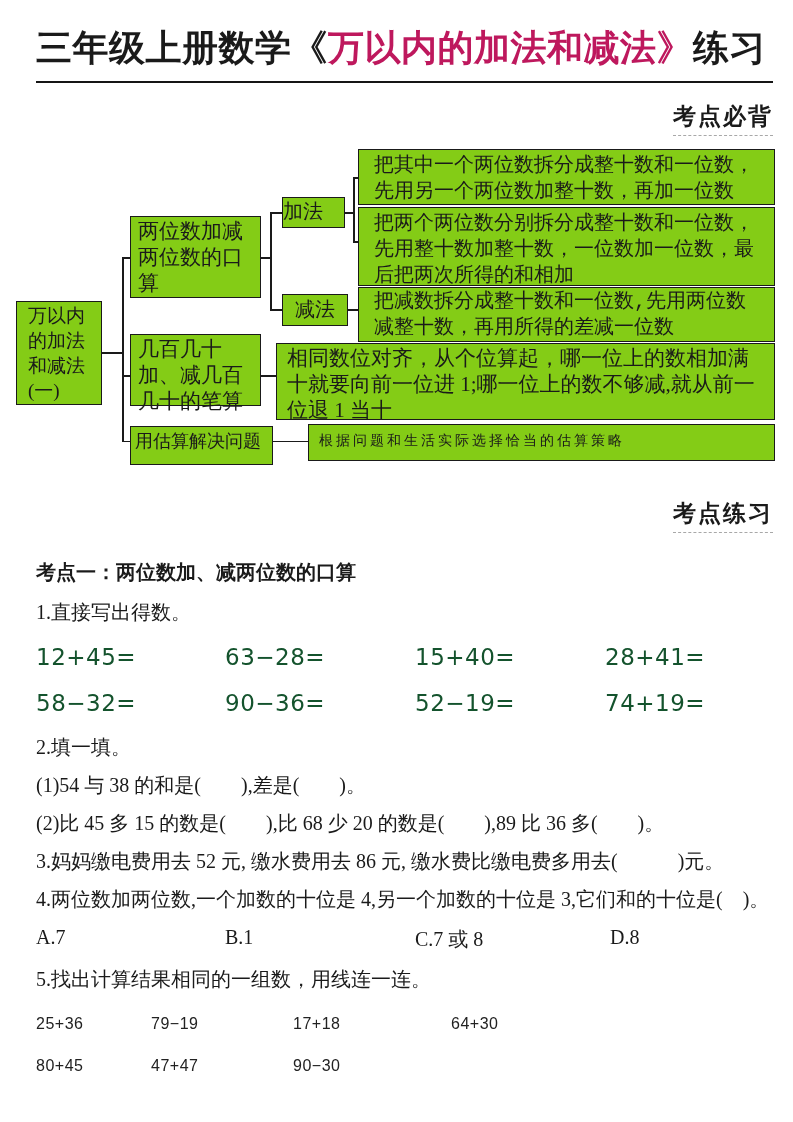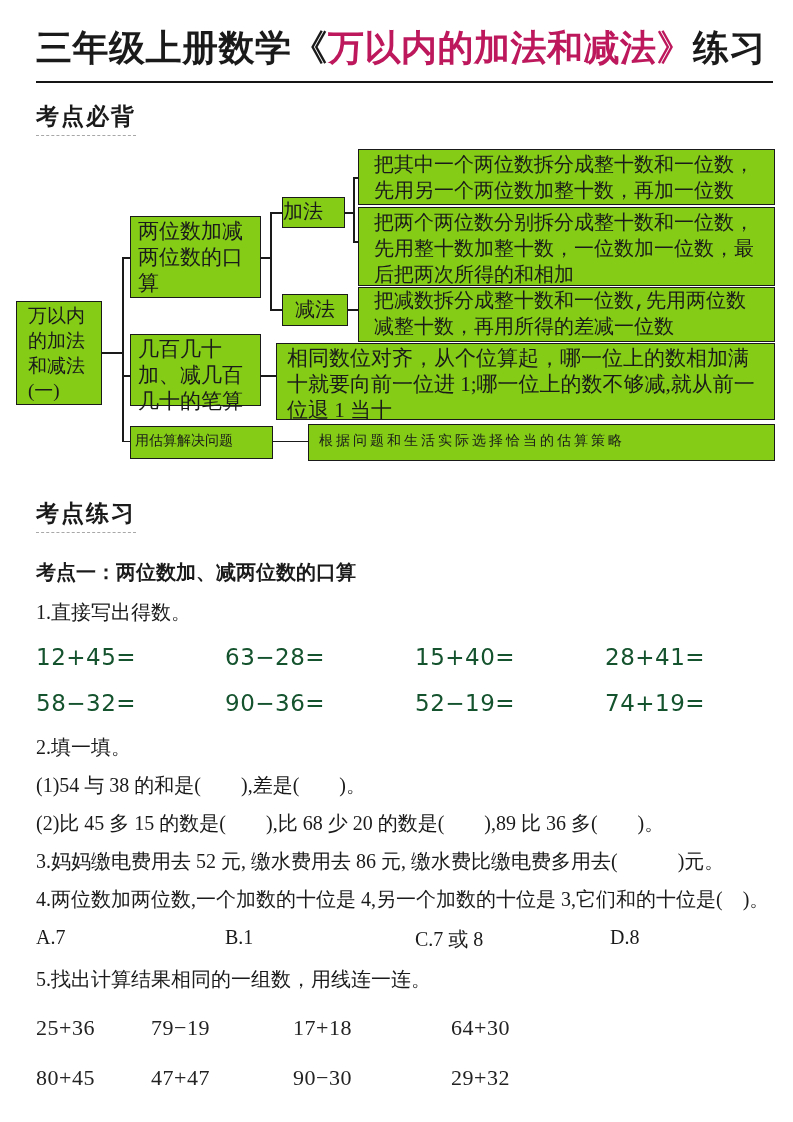--- a/index.html
+++ b/index.html
@@ -10,54 +10,54 @@
   }
   .content{padding:0 20px 0 36px;}
   
   .title{
     margin:26px 0 0 0;font-size:36px;font-weight:bold;line-height:1.25;
     white-space:nowrap;letter-spacing:0.5px;
   }
   .title .red{color:#be185d;}
   .title-rule{border:none;border-top:2px solid #151515;margin:10px 0 0 0;}
   
-  .section-heading{text-align:left;margin:18px 0 0 0;}
+  .section-heading{text-align:right;margin:18px 0 0 0;}
   .section-heading span{
     display:inline-block;font-size:23px;font-weight:bold;
     padding-bottom:3px;border-bottom:1px dashed #a8a8a8;letter-spacing:2px;
   }
   
   .diagram{
     position:relative;height:322px;width:793px;margin:10px 0 0 -36px;
     font-size:20px;line-height:26px;line-break:strict;
   }
   .dbox{
     position:absolute;border:1.5px solid #1a1a1a;background:#84cc16;
     box-sizing:border-box;
   }
   .ln{position:absolute;background:#1a1a1a;}
   .b-root{left:16px;top:155px;width:86px;height:104px;font-size:19px;line-height:25px;padding:1px 11px;}
   .b-oral{left:130px;top:70px;width:131px;height:82px;font-size:21px;line-height:26px;padding:1px 7px;}
   .b-written{left:130px;top:188px;width:131px;height:72px;font-size:21px;line-height:26px;padding:1px 7px;}
-  .b-estimate{left:130px;top:280px;width:143px;height:33px;font-size:14px;line-height:28px;padding:0 4px;}
+  .b-estimate{left:130px;top:280px;width:143px;height:39px;font-size:18px;line-height:28px;padding:0 4px;}
   .b-add{left:282px;top:51px;width:63px;height:31px;text-align:left;line-height:27px;}
   .b-sub{left:282px;top:148px;width:66px;height:32px;text-align:center;line-height:28px;}
   .b-n1{left:358px;top:3px;width:417px;height:56px;padding:1px 15px;}
   .b-n2{left:358px;top:61px;width:417px;height:79px;padding:1px 15px;}
   .b-n3{left:358px;top:141px;width:417px;height:55px;padding:1px 15px;font-family:Liberation Mono, monospace;}
   .b-n4{left:276px;top:197px;width:499px;height:77px;font-size:21px;padding:1px 10px;}
   .b-n5{left:308px;top:278px;width:467px;height:37px;font-size:14px;line-height:32px;padding:0 10px;letter-spacing:3px;}
   
   .topic{font-size:20px;font-weight:bold;margin:26px 0 0 0;white-space:nowrap;}
   .para{font-size:20px;line-height:23px;margin:15px 0;white-space:pre;}
   .numrow{display:grid;grid-template-columns:189px 190px 190px 1fr;margin:20px 0;}
   .numrow span{font-family:"DejaVu Sans",sans-serif;font-size:23px;letter-spacing:0.5px;color:#14532d;}
   .optrow{display:grid;grid-template-columns:189px 190px 195px 1fr;margin:15px 0;font-size:20px;white-space:pre;}
   .matchrow{display:grid;grid-template-columns:115px 142px 158px 1fr;margin:24px 0;}
-  .matchrow span{font-family:Liberation Serif, serif;font-size:22px;letter-spacing:0.5px;color:#222;}
+  .matchrow span{font-family:Liberation Sans, sans-serif;font-size:16px;letter-spacing:0.5px;color:#222;}
   .m2{margin-bottom:0;margin-top:30px;}
 </style>
 </head>
 <body>
 
 <div class="content">
 
   <h1 class="title"><span>三年级上册数学《</span><span class="red">万以内的加法和减法》</span><span>练习</span></h1>
   <hr class="title-rule">
 
@@ -135,16 +135,15 @@
   <div class="matchrow">
     <span>25+36</span>
     <span>79−19</span>
     <span>17+18</span>
     <span>64+30</span>
   </div>
   <div class="matchrow">
     <span>80+45</span>
     <span>47+47</span>
     <span>90−30</span>
-    <span>29+32</span>
   </div>
 
 </div>
 
 </body></html>

